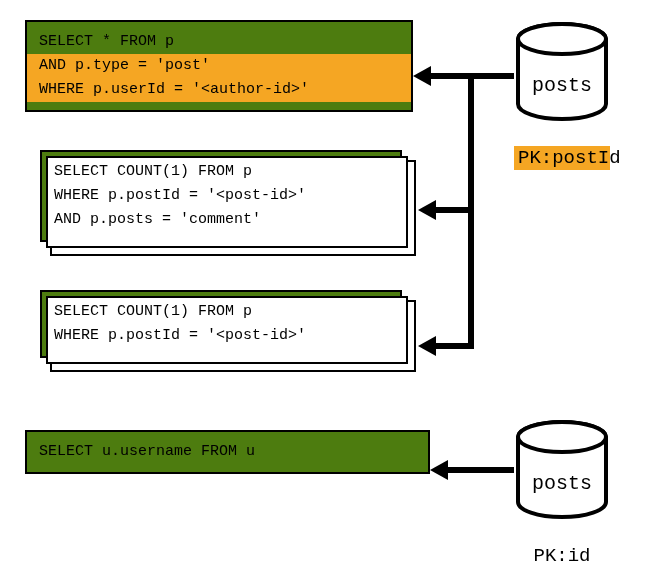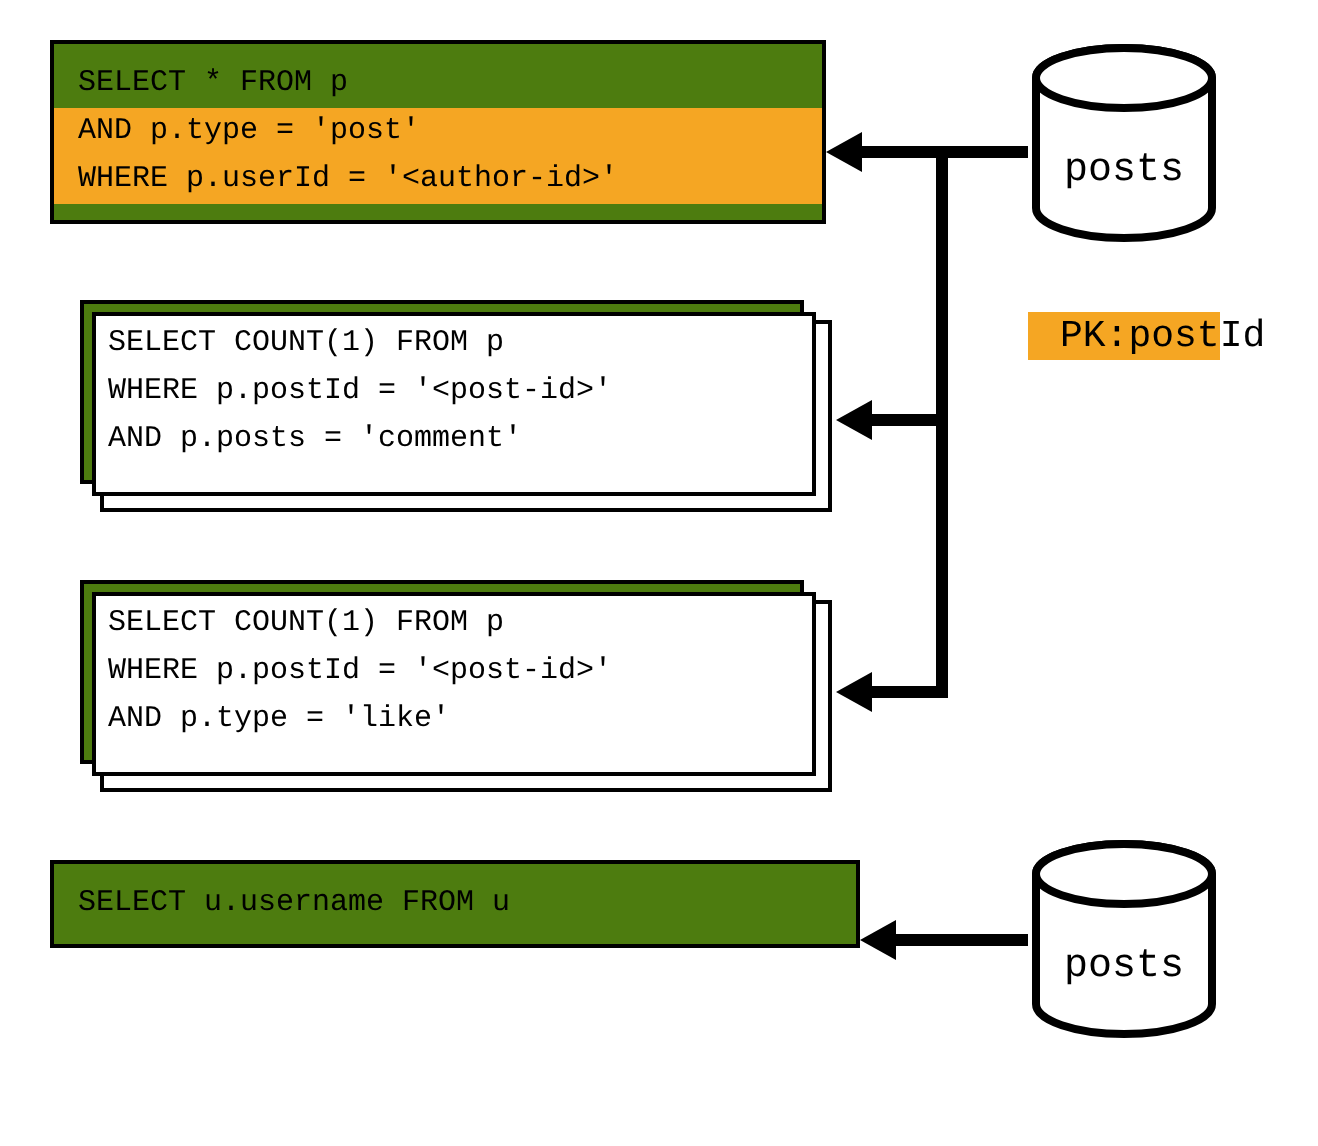--- a/index.html
+++ b/index.html
@@ -46,23 +46,23 @@
     position: absolute;
     width: 96px;
     text-align: center;
   }
   .db-label {
     font-size: 20px;
     margin-top: 2px;
   }
   .pk-label {
     font-size: 19px;
-    margin-top: 24px;
+    margin-top: 14px;
     display: inline-block;
-    padding: 1px 16px;
+    padding: 1px 4px;
   }
   .arrow-line {
     position: absolute;
     background: #000;
   }
   .arrow-head {
     position: absolute;
     width: 0; height: 0;
   }
   .arrow-left {
@@ -82,21 +82,20 @@
 
 <div class="query-box stacked" style="top:150px; left:40px; width:362px; z-index:3;">
   <span>SELECT COUNT(1) FROM p</span><br>
   <span>WHERE p.postId = '&lt;post-id&gt;'</span><br>
   <span>AND p.posts = 'comment'</span>
 </div>
 
 <div class="query-box stacked" style="top:290px; left:40px; width:362px; z-index:3;">
   <span>SELECT COUNT(1) FROM p</span><br>
   <span>WHERE p.postId = '&lt;post-id&gt;'</span><br>
-  <span>AND p.type = 'like'</span>
 </div>
 
 <div class="query-box" style="top:430px; left:25px; width:405px;">
   <span>SELECT u.username FROM u</span><br>
 </div>
 
 <div class="db" style="top:22px; left:514px;">
   <svg width="96" height="100" viewBox="0 0 96 100">
     <ellipse cx="48" cy="17" rx="44" ry="15" fill="#fff" stroke="#000" stroke-width="4"></ellipse>
     <path d="M4 17 L4 82 A44 15 0 0 0 92 82 L92 17" fill="#fff" stroke="#000" stroke-width="4"></path>
@@ -106,20 +105,21 @@
   <div class="pk-label highlight" style="position:absolute; top:110px; left:0; right:0;">PK:postId</div>
 </div>
 
 <div class="db" style="top:420px; left:514px;">
   <svg width="96" height="100" viewBox="0 0 96 100">
     <ellipse cx="48" cy="17" rx="44" ry="15" fill="#fff" stroke="#000" stroke-width="4"></ellipse>
     <path d="M4 17 L4 82 A44 15 0 0 0 92 82 L92 17" fill="#fff" stroke="#000" stroke-width="4"></path>
     <ellipse cx="48" cy="17" rx="44" ry="15" fill="#fff" stroke="#000" stroke-width="4"></ellipse>
   </svg>
   <div class="db-label" style="position:absolute; top:50px; width:100%;">posts</div>
+  <div class="pk-label" style="position:absolute; top:110px; left:0; right:0;">PK:id</div>
 </div>
 
 <div class="arrow-line" style="top:73px; left:468px; width:46px; height:6px;"></div>
 
 <div class="arrow-line" style="top:73px; left:468px; width:6px; height:276px;"></div>
 
 <div class="arrow-line" style="top:73px; left:427px; width:44px; height:6px;"></div>
 <div class="arrow-head arrow-left" style="top:66px; left:413px;"></div>
 
 <div class="arrow-line" style="top:207px; left:432px; width:39px; height:6px;"></div>

